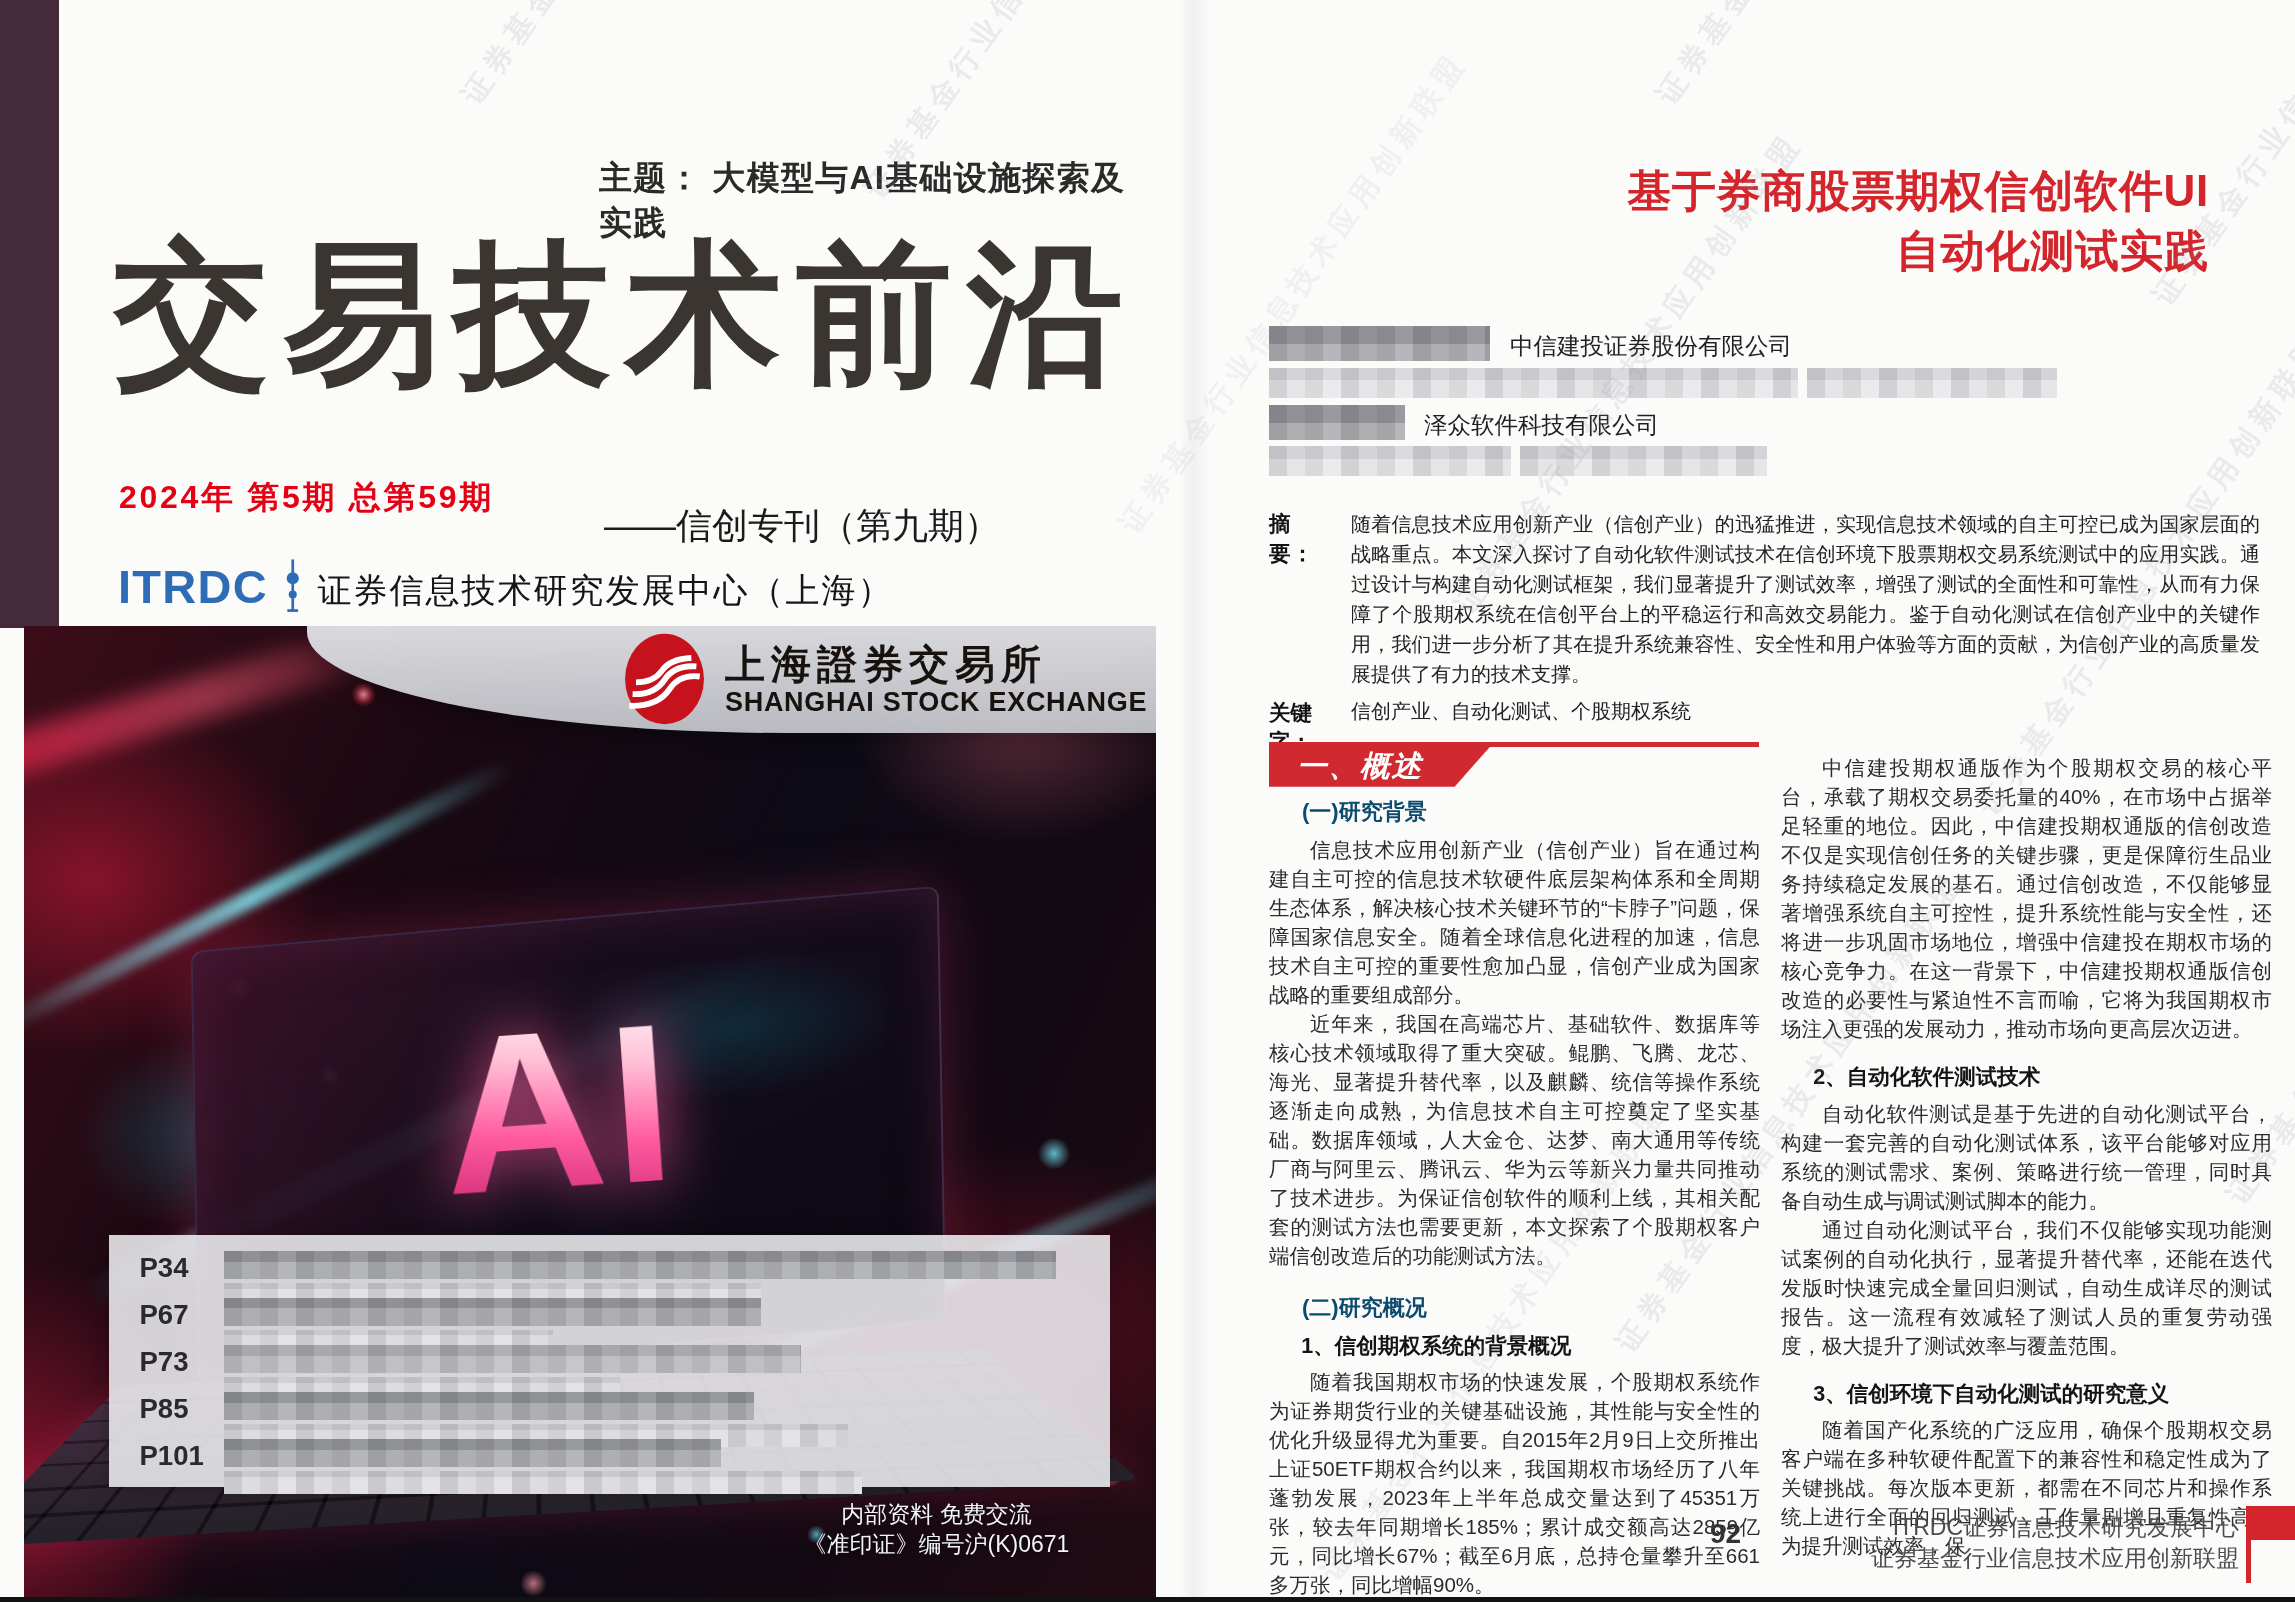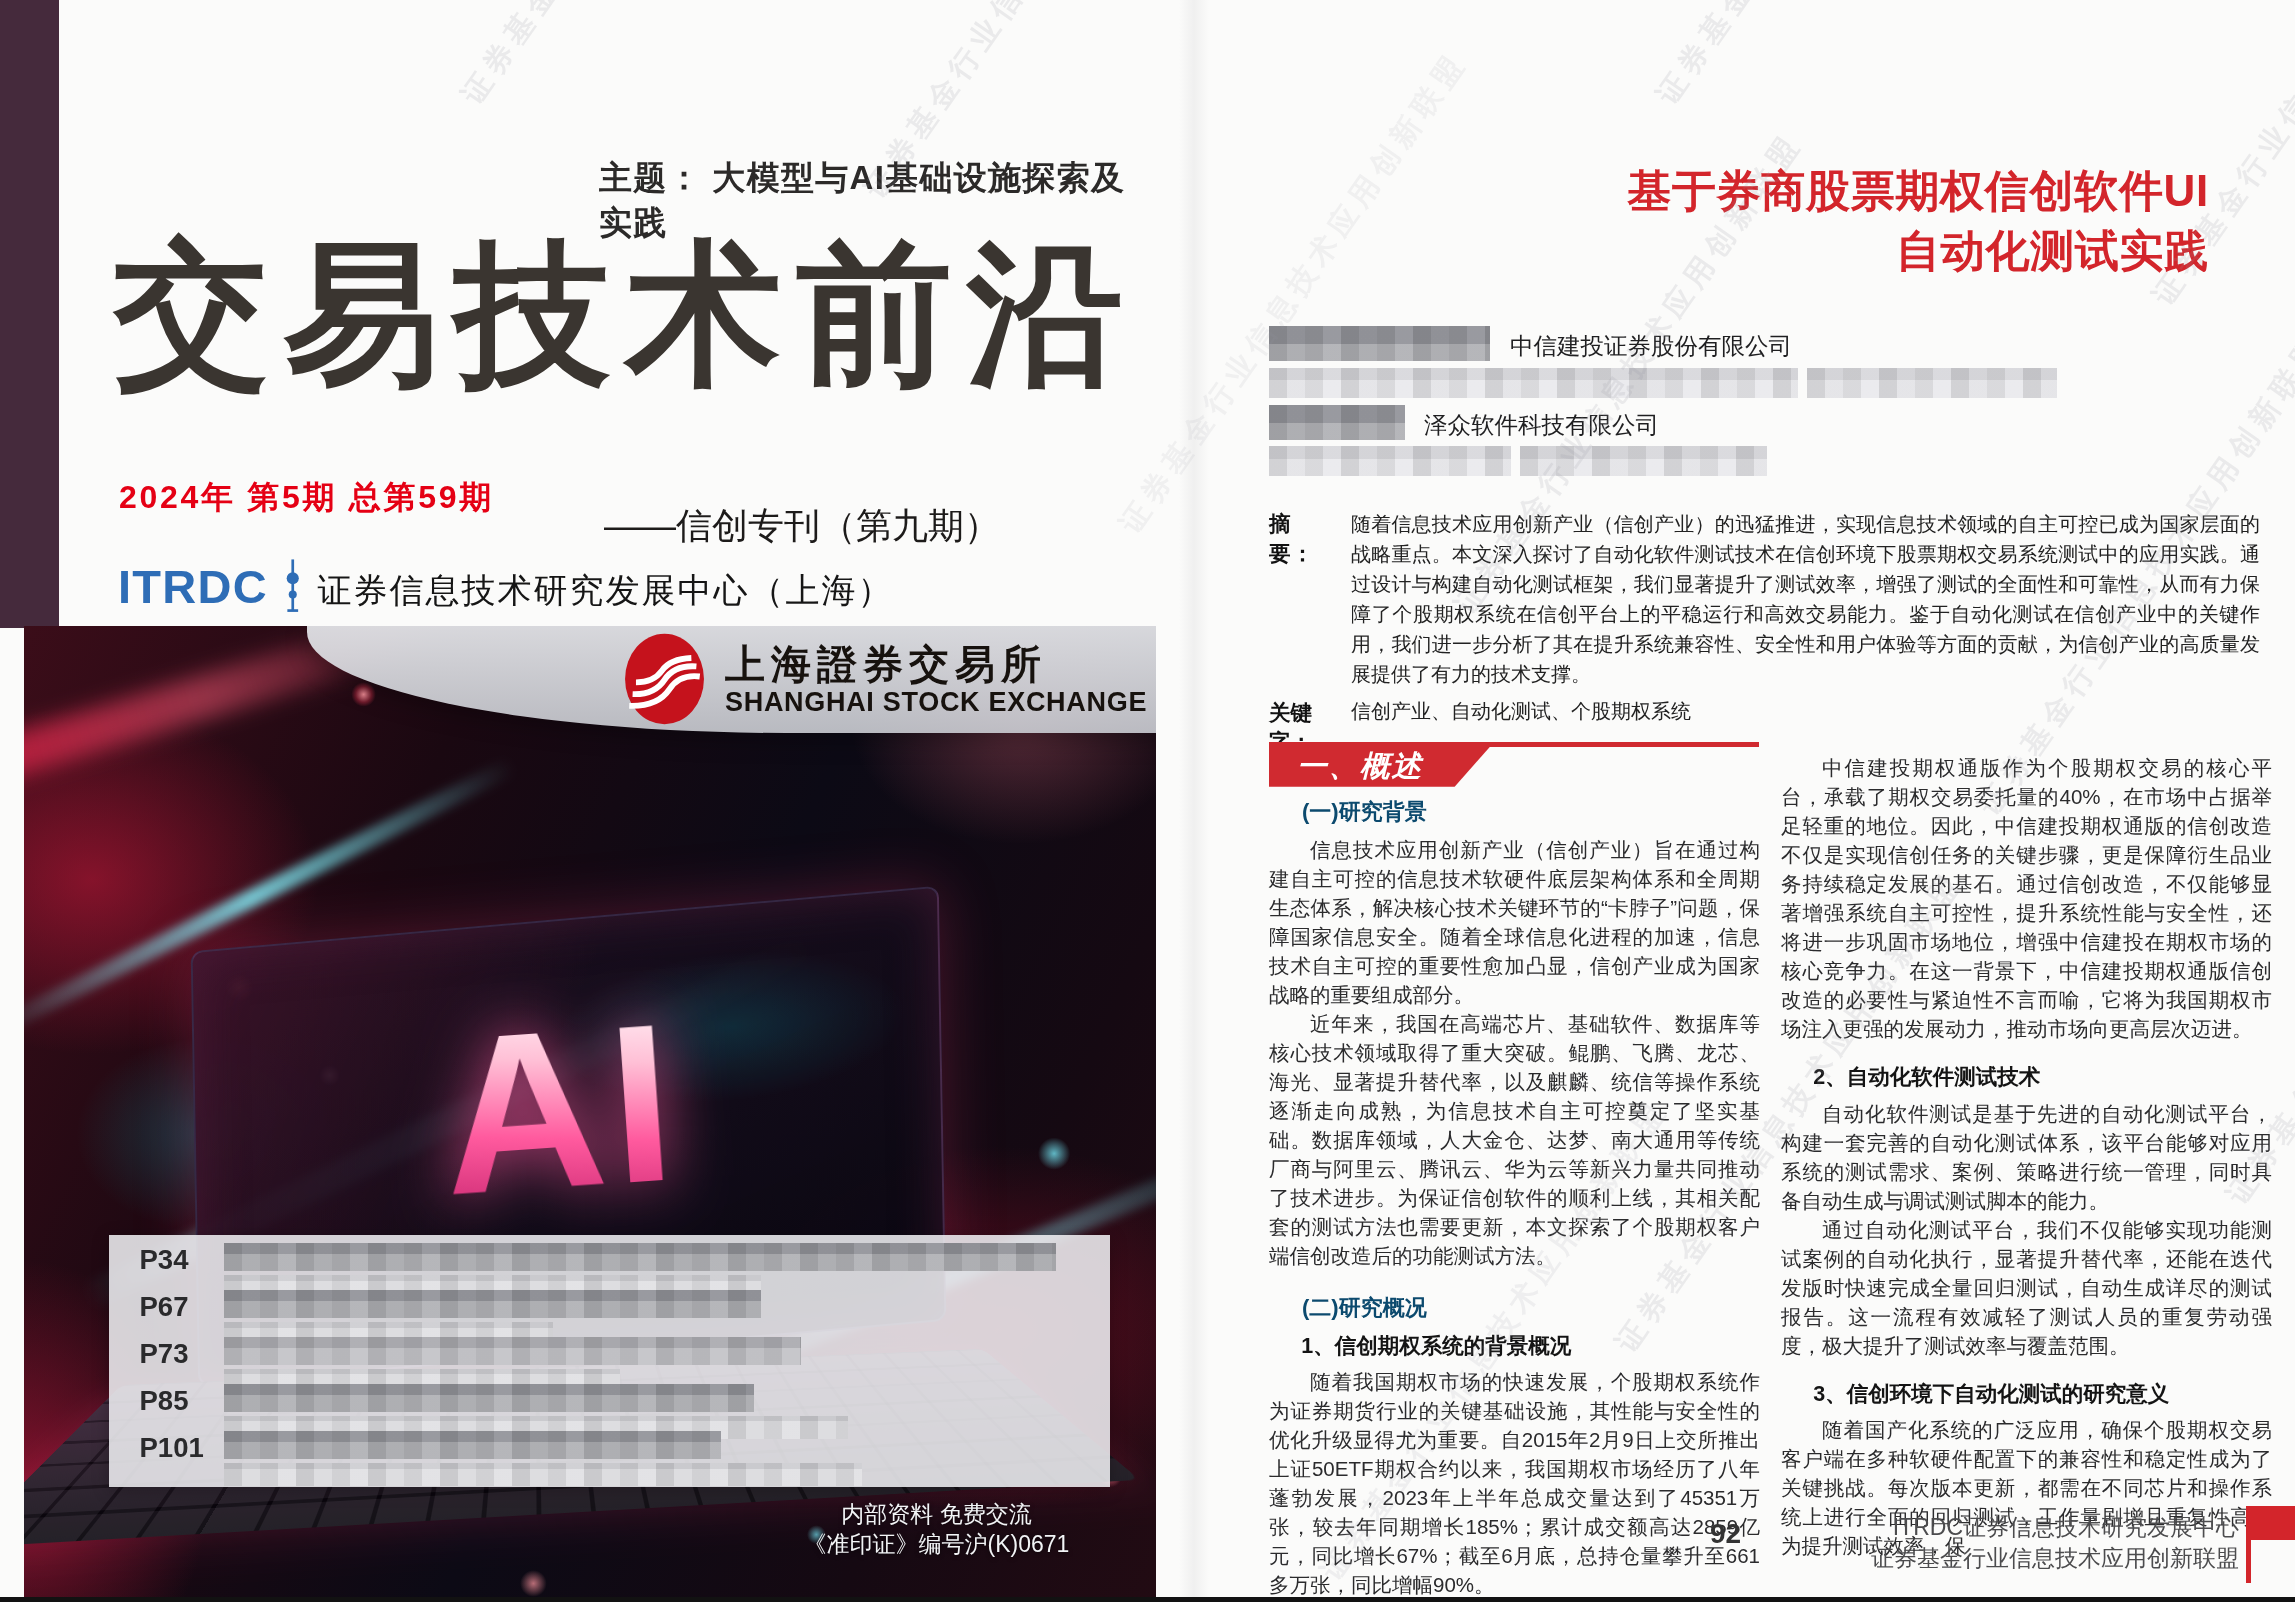--- a/index.html
+++ b/index.html
@@ -80,21 +80,21 @@
 
   
   .mosaic{background-color:#b4b4b9;background-image:
     repeating-linear-gradient(90deg, rgba(0,0,0,0.10) 0 18px, rgba(0,0,0,0.02) 18px 36px, rgba(0,0,0,0.07) 36px 54px, rgba(255,255,255,0.06) 54px 72px),
     repeating-linear-gradient(0deg, rgba(255,255,255,0.22) 0 17.5px, rgba(0,0,0,0.05) 17.5px 35px);}
   .mosaic.dark{background-color:#9b9ca2;}
   .mosaic.light{background-color:#d9d9dd;}
   .mosaic.faint{background-color:#e4e4e8;}
 
   .toc-box{position:absolute;left:85px;top:609px;width:1001px;height:252px;
-    background:rgba(238,238,241,0.88);box-shadow:0 2.7px 16px rgba(0,0,0,.25);padding-top:8px;box-sizing:border-box;}
+    background:rgba(238,238,241,0.88);box-shadow:0 2.7px 16px rgba(0,0,0,.25);padding-top:16px;box-sizing:border-box;}
   .toc-row{position:relative;height:47px;}
   .toc-label{position:absolute;left:31px;top:1.3px;font-size:27.5px;font-weight:700;color:#2a2a2c;}
   .toc-bar-main{position:absolute;left:115px;top:0;height:28px;}
   .toc-bar-sub{position:absolute;left:115px;top:32px;height:23px;}
   .w1m{width:832px}.w1s{width:537px}.w2m{width:537px}.w2s{width:329px}
   .w3m{width:577px}.w3s{width:396px}.w4m{width:530px}.w4s{width:624px}
   .w5m{width:497px}.w5s{width:638px}
   .cover-caption{position:absolute;left:698px;top:874px;width:430px;text-align:center;
     color:#f2f4f6;font-size:23px;line-height:29.5px;text-shadow:0 0.7px 4px rgba(0,0,0,.6);}
 

